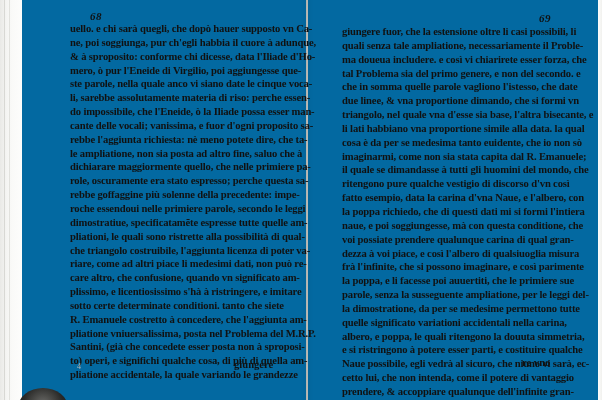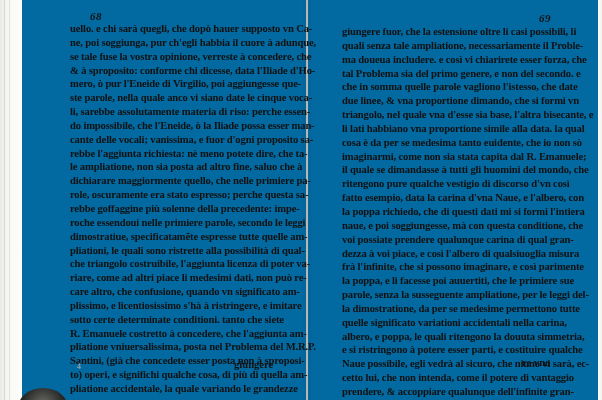--- a/index.html
+++ b/index.html
@@ -121,21 +121,20 @@
   <div class="left-edge"></div>
   <div class="gutter-shadow"></div>
   <div class="gutter"></div>
   <div class="right-edge"></div>
 
   <div class="page page-left">
     <div class="page-number">68</div>
     <div class="text-block">
       <span class="line">uello. e chi sarà quegli, che dopò hauer supposto vn Ca-</span>
       <span class="line">ne, poi soggiunga, pur ch'egli habbia il cuore à adunque,</span>
-      <span class="line">se tale fuse la vostra opinione, verreste à concedere, che</span>
       <span class="line">&amp; à sproposito: conforme chi dicesse, data l'Iliade d'Ho-</span>
       <span class="line">mero, ò pur l'Eneide di Virgilio, poi aggiungesse que-</span>
       <span class="line">ste parole, nella quale anco vi siano date le cinque voca-</span>
       <span class="line">li, sarebbe assolutamente materia di riso: perche essen-</span>
       <span class="line">do impossibile, che l'Eneide, ò la Iliade possa esser man-</span>
       <span class="line">cante delle vocali; vanissima, e fuor d'ogni proposito sa-</span>
       <span class="line">rebbe l'aggiunta richiesta: nè meno potete dire, che ta-</span>
       <span class="line">le ampliatione, non sia posta ad altro fine, saluo che à</span>
       <span class="line">dichiarare maggiormente quello, che nelle primiere pa-</span>
       <span class="line">role, oscuramente era stato espresso; perche questa sa-</span>

